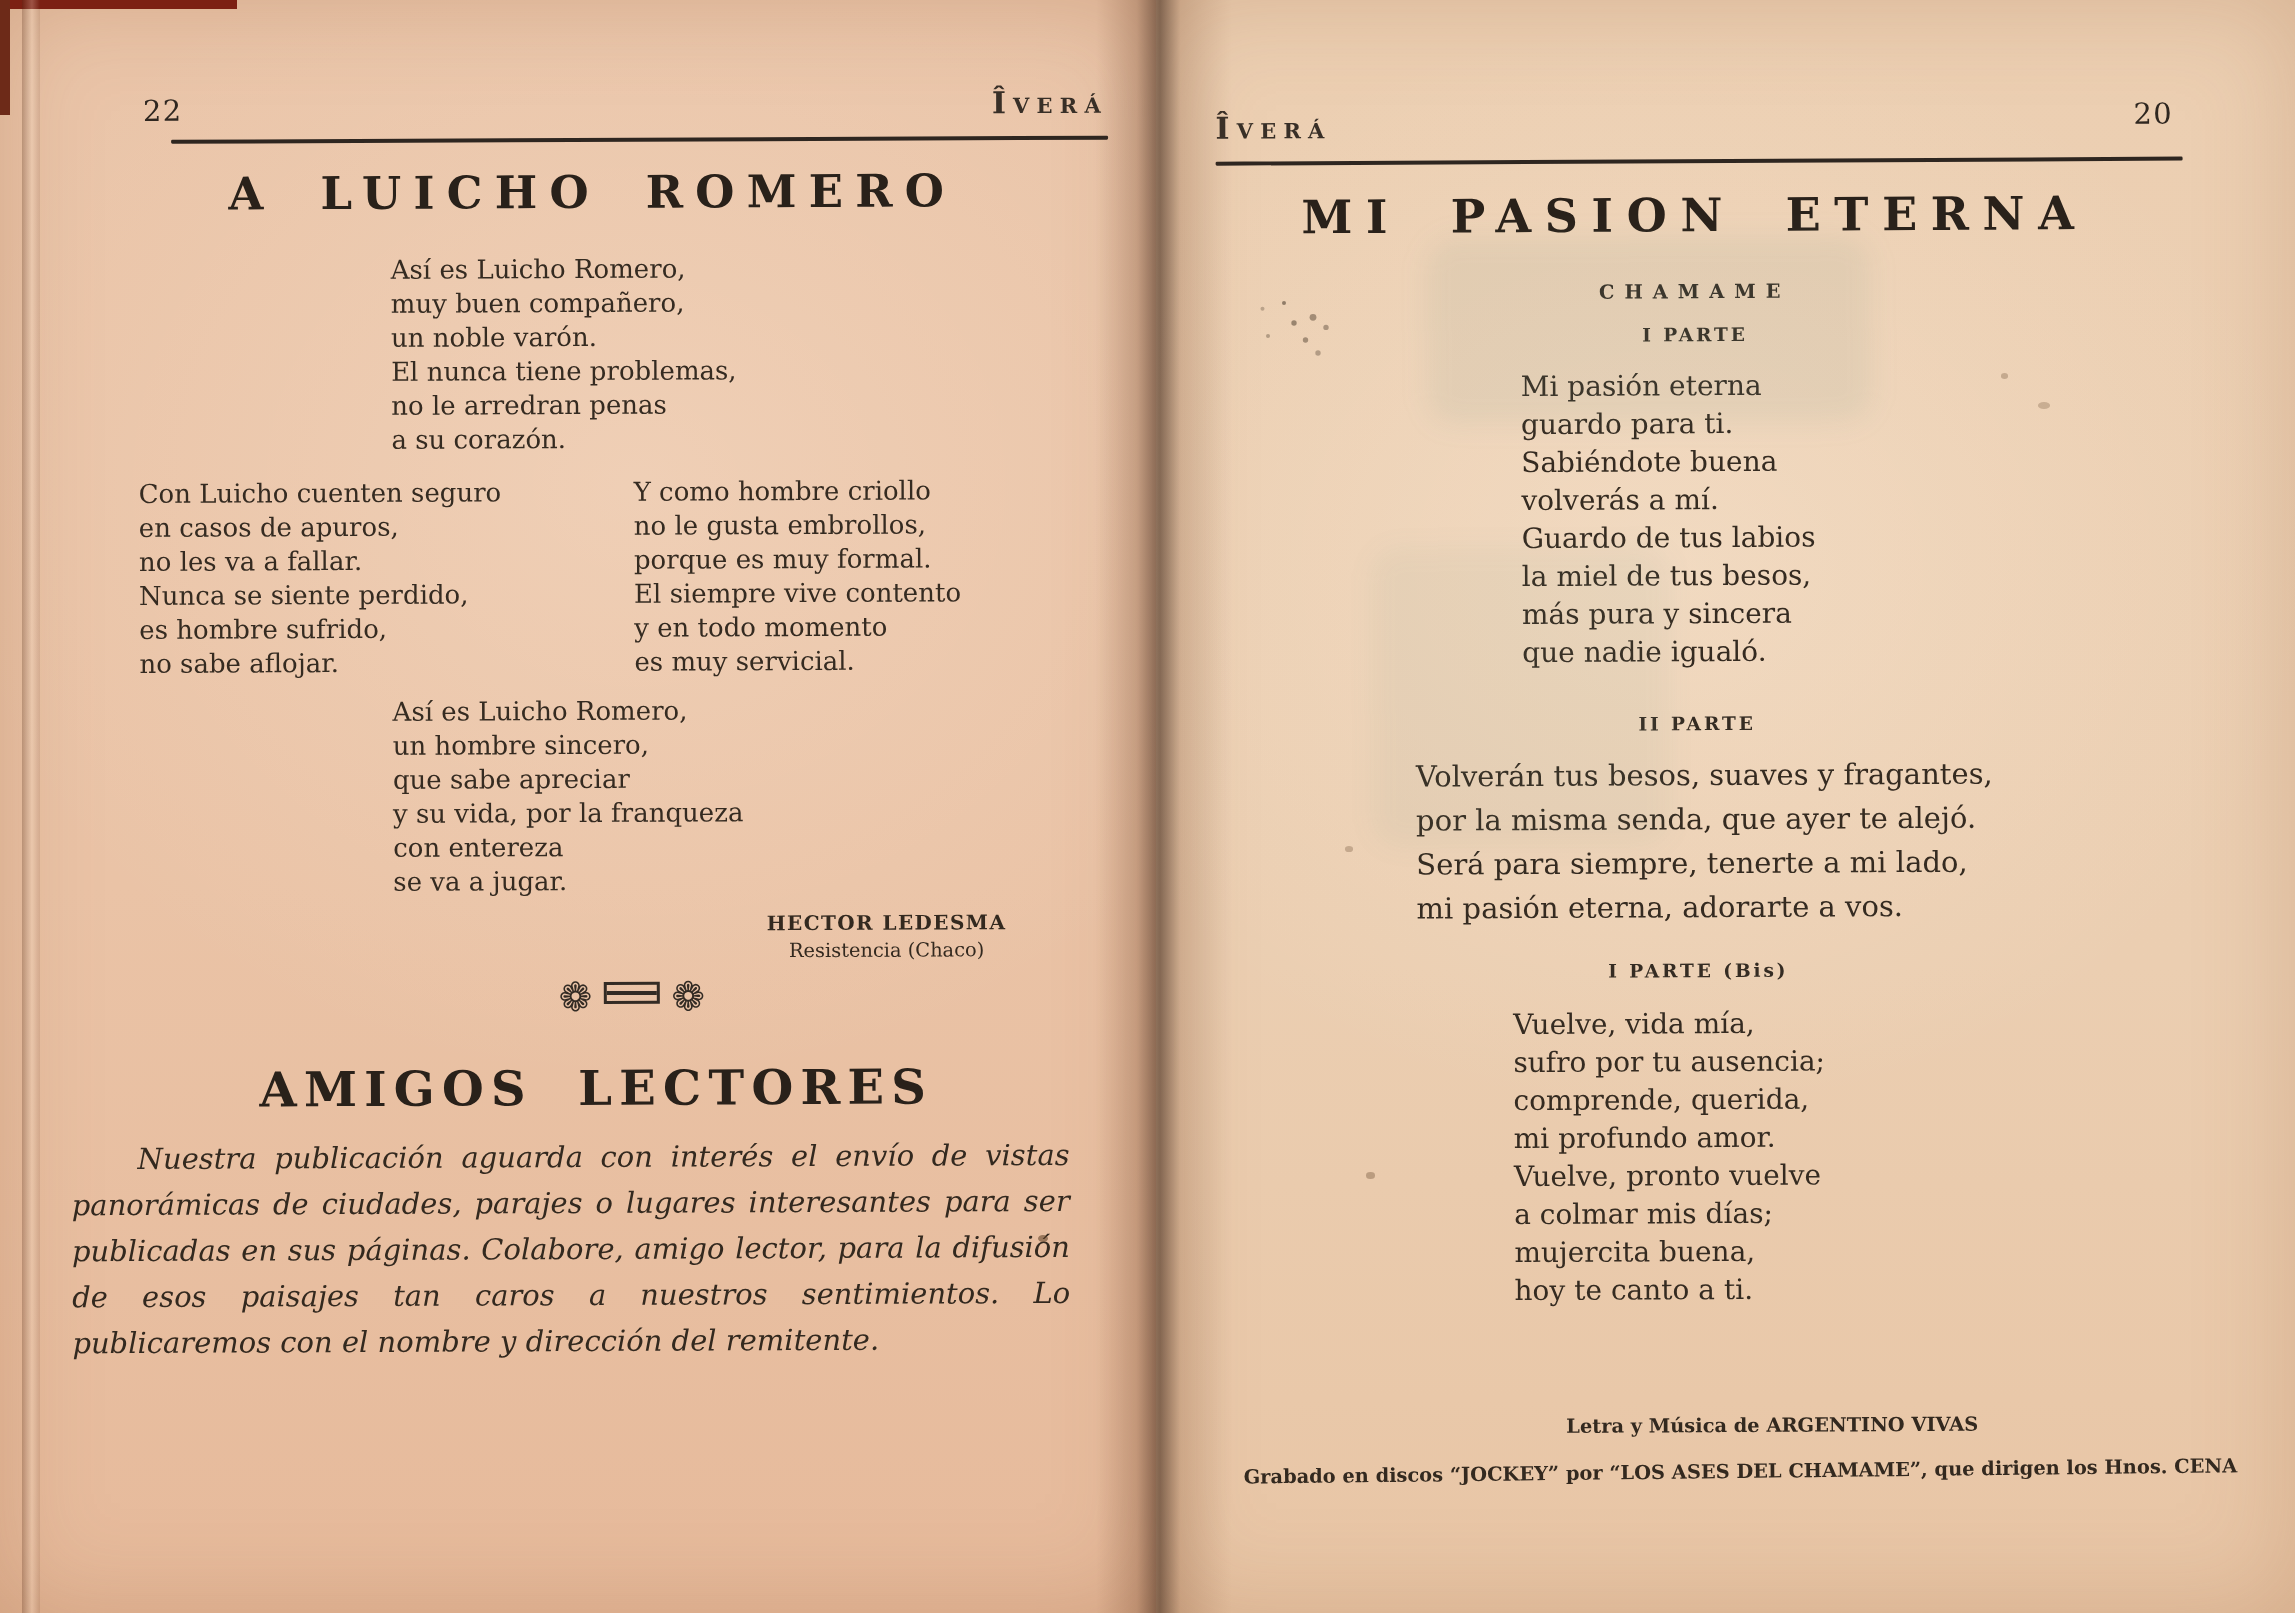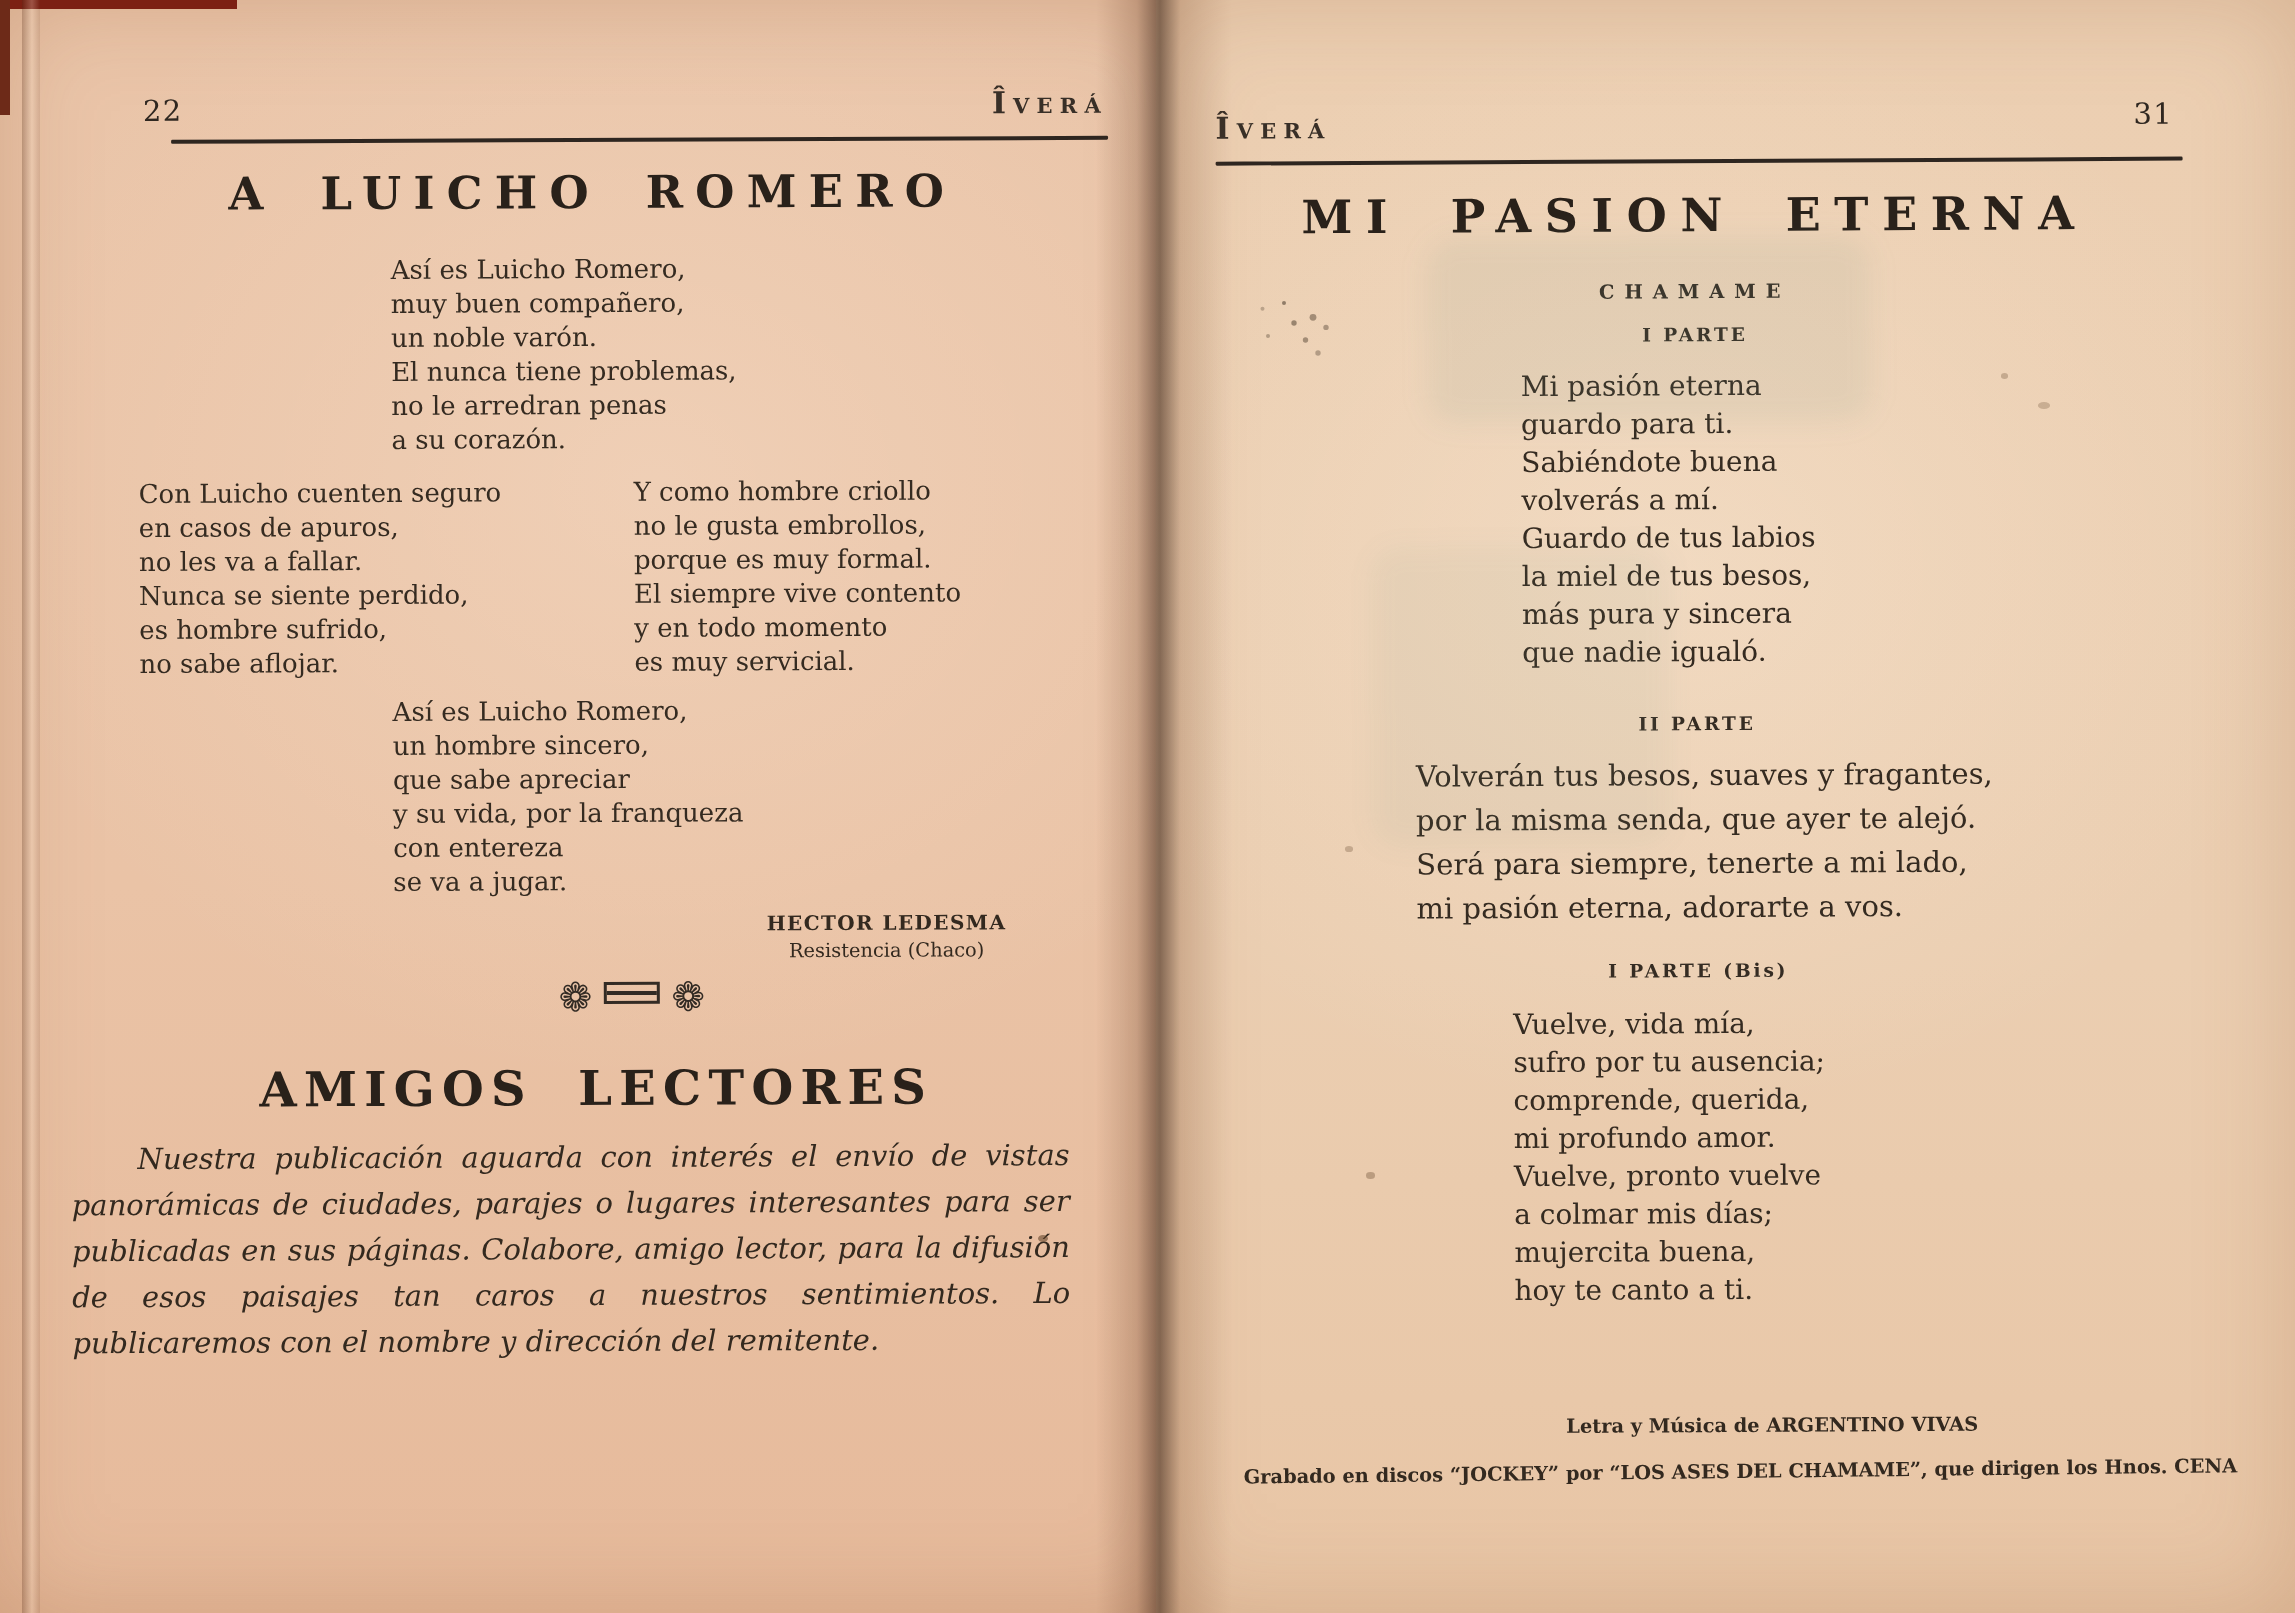--- a/index.html
+++ b/index.html
@@ -9,21 +9,20 @@
     background:#e7c2a5;
   }
   
   .page{position:absolute;top:0;height:1614px;}
   .page-left{
     left:0;width:1156px;
     background:
       radial-gradient(1004px 861px at 55% 30%, rgba(255,240,224,0.25), rgba(0,0,0,0) 70%),
       linear-gradient(180deg,#eac5a9 0%,#eac3a6 55%,#e6ba9b 100%);
     box-shadow:inset 0 0 100px rgba(150,90,50,0.28);
-    padding-left:32px;
   }
   .page-right{
     left:1156px;width:1140px;
     background:
       radial-gradient(932px 789px at 45% 35%, rgba(255,244,228,0.3), rgba(0,0,0,0) 70%),
       linear-gradient(180deg,#eccfb2 0%,#ebceb1 60%,#e8c5a5 100%);
     box-shadow:inset 0 0 100px rgba(150,95,55,0.25);
   }
   .content{position:absolute;inset:0;}
   .page-left .content{transform:rotate(-0.25deg);}
@@ -145,21 +144,21 @@
       <p class="editorial" style="left:70px;top:1134px;width:998px;">Nuestra publicación aguarda con interés el envío de vistas panorámicas de ciudades, parajes o lugares interesantes para ser publicadas en sus páginas. Colabore, amigo lector, para la difusión de esos paisajes tan caros a nuestros sentimientos. Lo publicaremos con el nombre y dirección del remitente.</p>
 
     </div>
   </div>
 
   <div class="page page-right">
     <div class="content">
 
       <div class="running-head" style="left:63px;top:108px;width:301px;">ÎVERÁ</div>
 
-      <span class="pagenum" style="left:981px;top:99px;">31</span>
+      <span class="pagenum" style="left:981px;top:99px;">20</span>
 
       <div class="rule" style="left:63px;top:159px;width:967px;height:4.3px;"></div>
 
       <div class="big-title" style="left:111px;top:188px;width:861px;font-size:46px;letter-spacing:13.6px;word-spacing:20px;">MI PASION ETERNA</div>
 
       <div class="subtitle" style="left:111px;top:280px;width:861px;">CHAMAME</div>
 
       <div class="label" style="left:111px;top:324px;width:861px;">I PARTE</div>
 
       <div class="stanza st-right" style="left:367px;top:367px;">Mi pasión eterna

